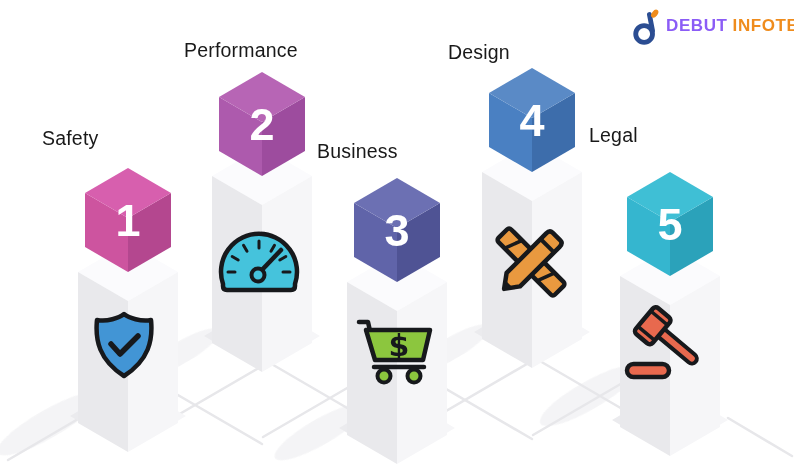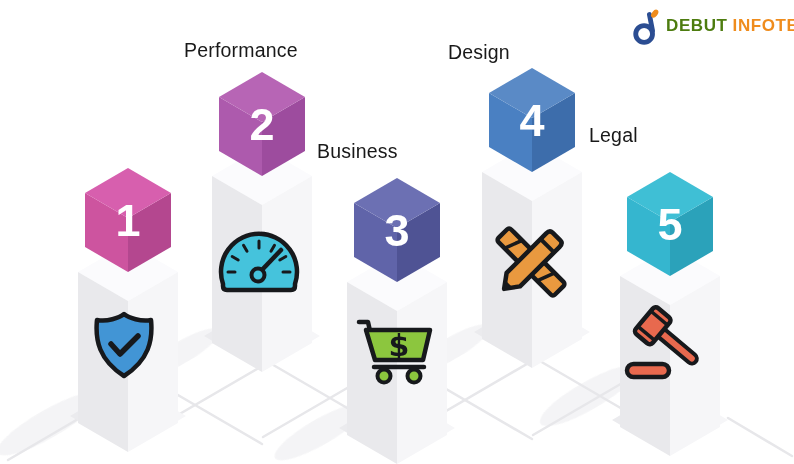--- a/index.html
+++ b/index.html
@@ -14,21 +14,21 @@
   }
   .cube-number{
     position:absolute;width:80px;text-align:center;
     font-size:45px;line-height:50px;font-weight:700;color:#ffffff;
   }
   .logo{
     position:absolute;left:630px;top:6px;height:40px;
     display:flex;align-items:center;gap:6px;
   }
   .logo .brand{font-size:17px;font-weight:700;letter-spacing:.6px;white-space:nowrap;}
-  .logo .brand .b1{color:#4d7c0f;}
+  .logo .brand .b1{color:#8b5cf6;}
   .logo .brand .b2{color:#ef8c1d;margin-left:5px;}
 </style>
 </head>
 <body>
 
 <div class="stage">
 
 <svg class="scene" width="794" height="464" viewBox="0 0 794 464">
 
   <g fill="#ececef" opacity="0.55">
@@ -148,20 +148,21 @@
         <rect x="-8" y="-5" width="48" height="10" rx="5" stroke="#17191c" stroke-width="4" stroke-linejoin="round" fill="#e8694e"></rect>
         <rect x="-27" y="-17" width="22" height="34" rx="4" stroke="#17191c" stroke-width="4.5" stroke-linejoin="round" fill="#e8694e"></rect>
         <line x1="-27" y1="-10" x2="-5" y2="-10" stroke="#17191c" stroke-width="3.5"></line>
         <line x1="-27" y1="10" x2="-5" y2="10" stroke="#17191c" stroke-width="3.5"></line>
       </g>
       <rect x="-36" y="20" width="42" height="13" rx="6.5" stroke="#17191c" stroke-width="4.5" stroke-linejoin="round" fill="#e8694e"></rect>
     </g>
   </g>
 </svg>
 
+<div class="pillar-label" style="left:42px;top:127px">Safety</div>
 <div class="pillar-label" style="left:184px;top:39px">Performance</div>
 <div class="pillar-label" style="left:317px;top:140px">Business</div>
 <div class="pillar-label" style="left:448px;top:41px">Design</div>
 <div class="pillar-label" style="left:589px;top:124px">Legal</div>
 
 <div class="cube-number" style="left:88px;top:196px">1</div>
 <div class="cube-number" style="left:222px;top:100px">2</div>
 <div class="cube-number" style="left:357px;top:206px">3</div>
 <div class="cube-number" style="left:492px;top:96px">4</div>
 <div class="cube-number" style="left:630px;top:200px">5</div>

